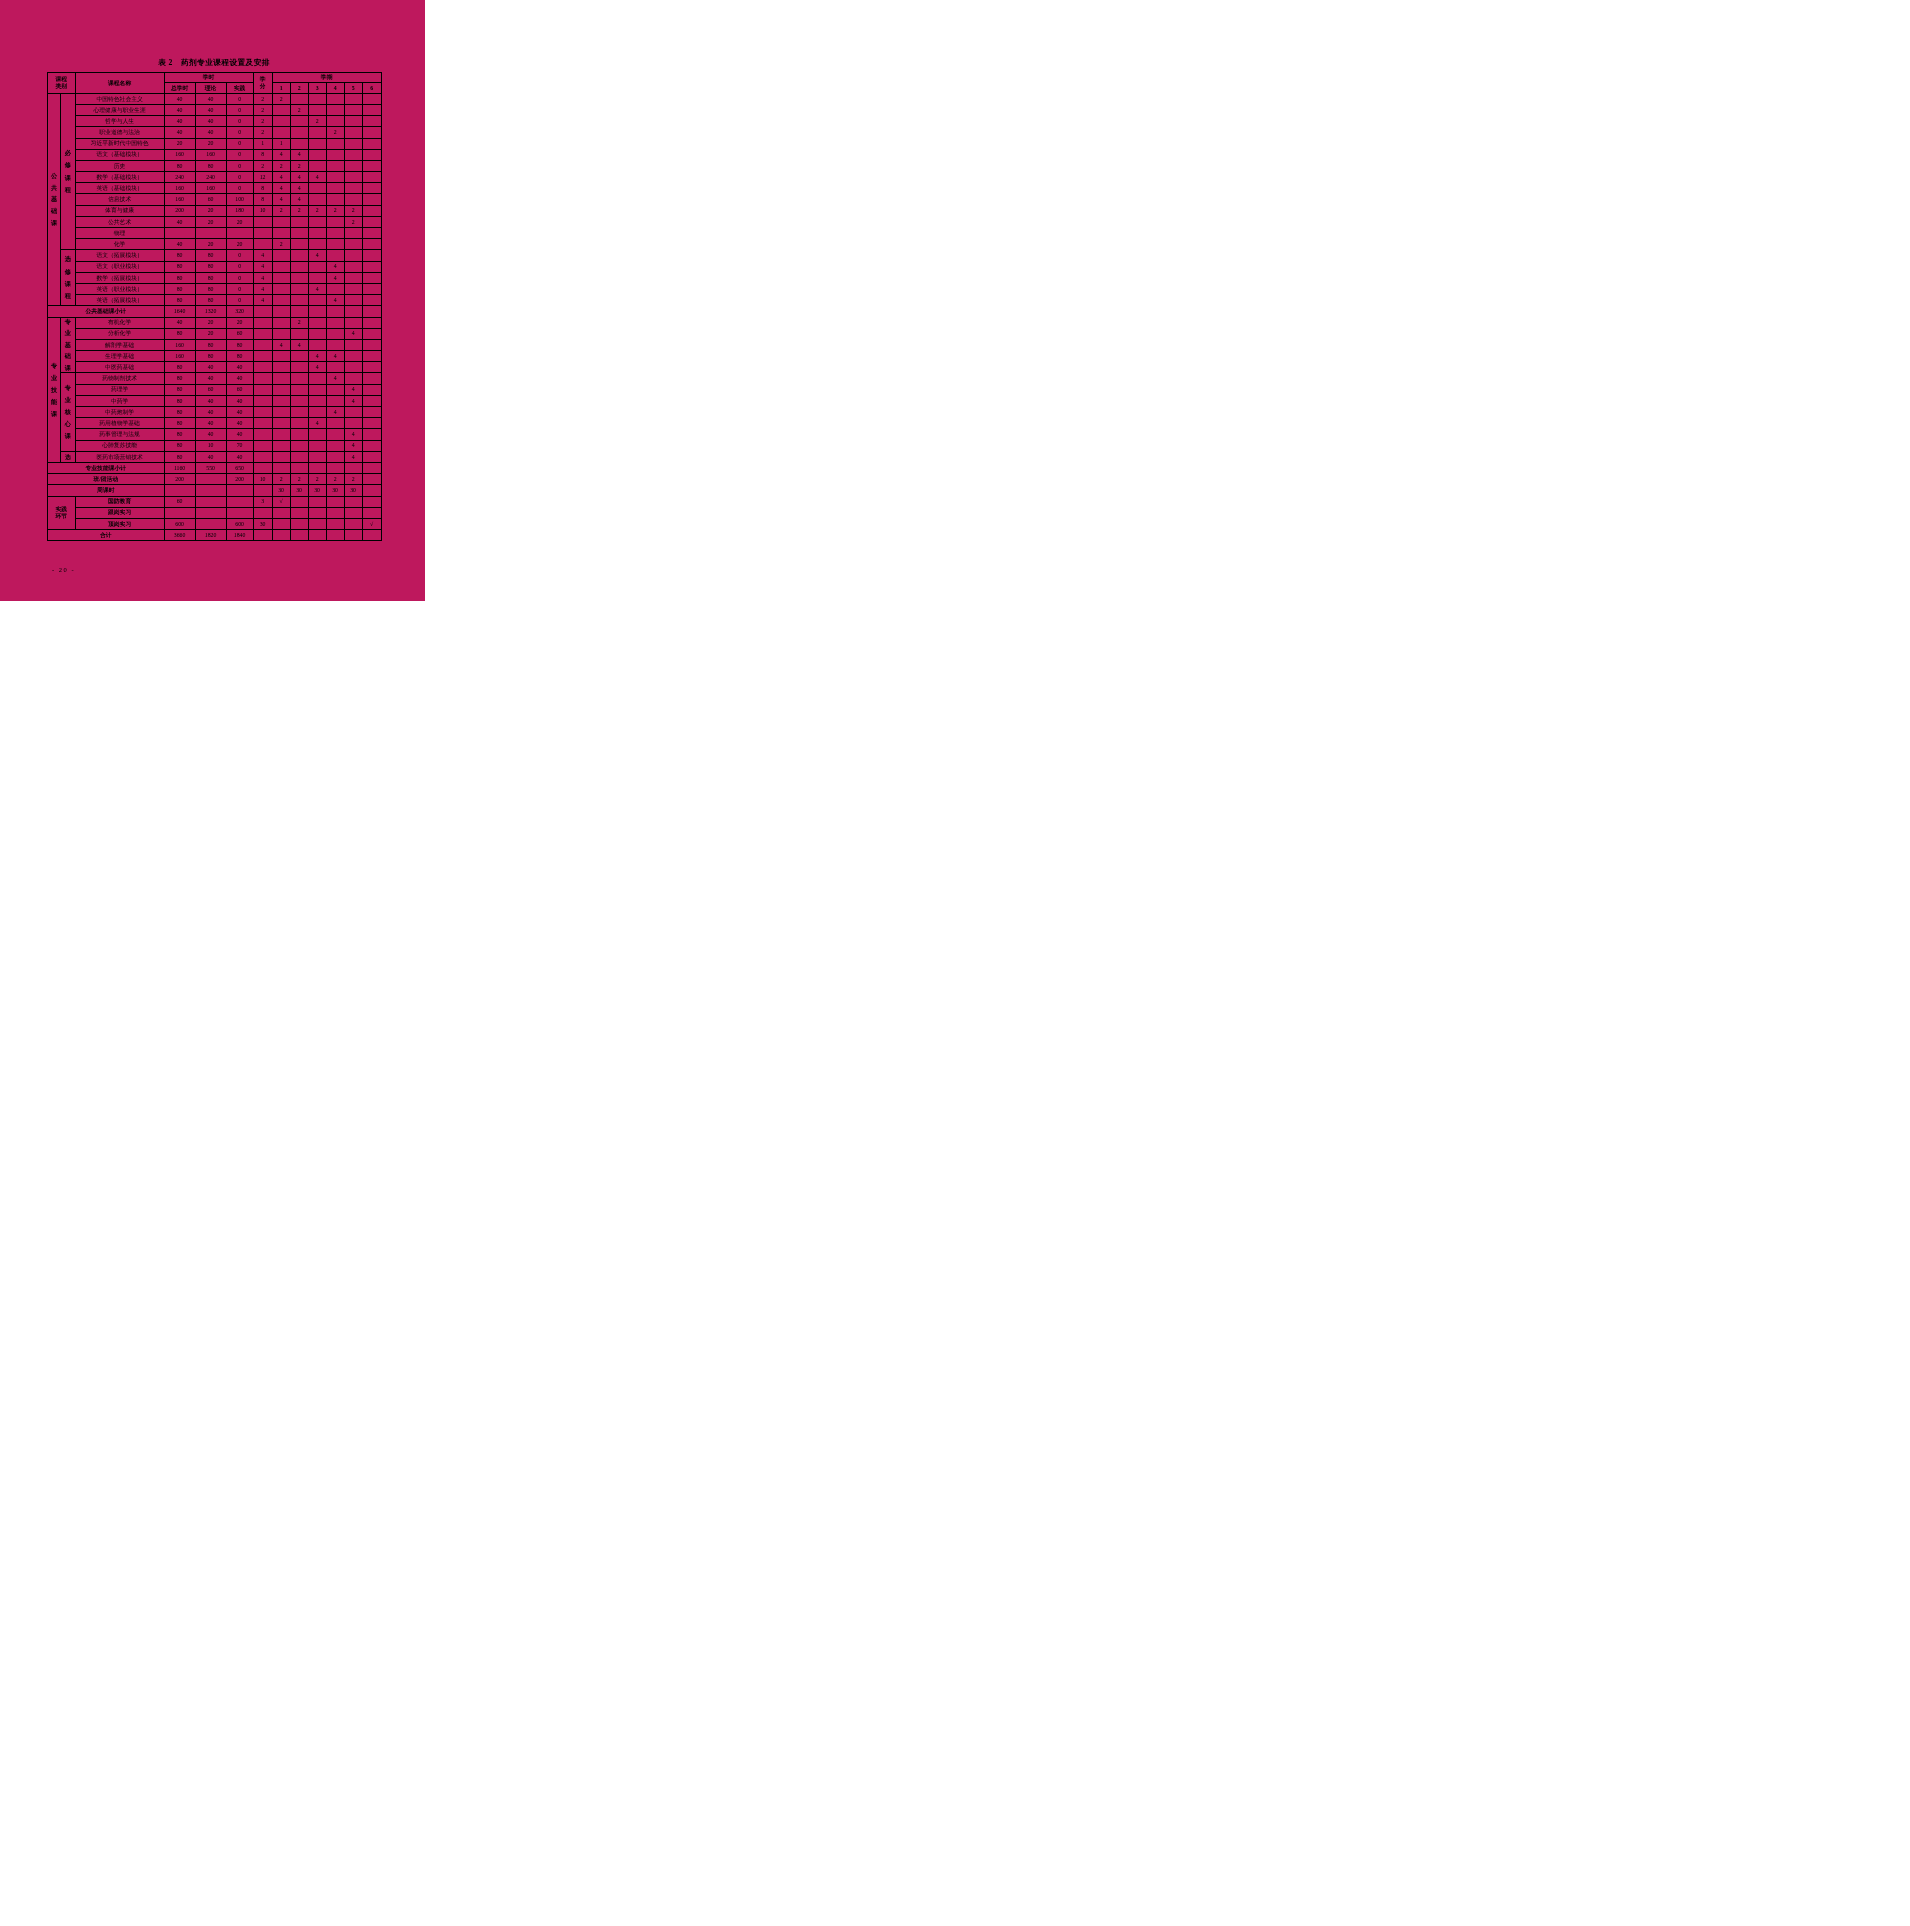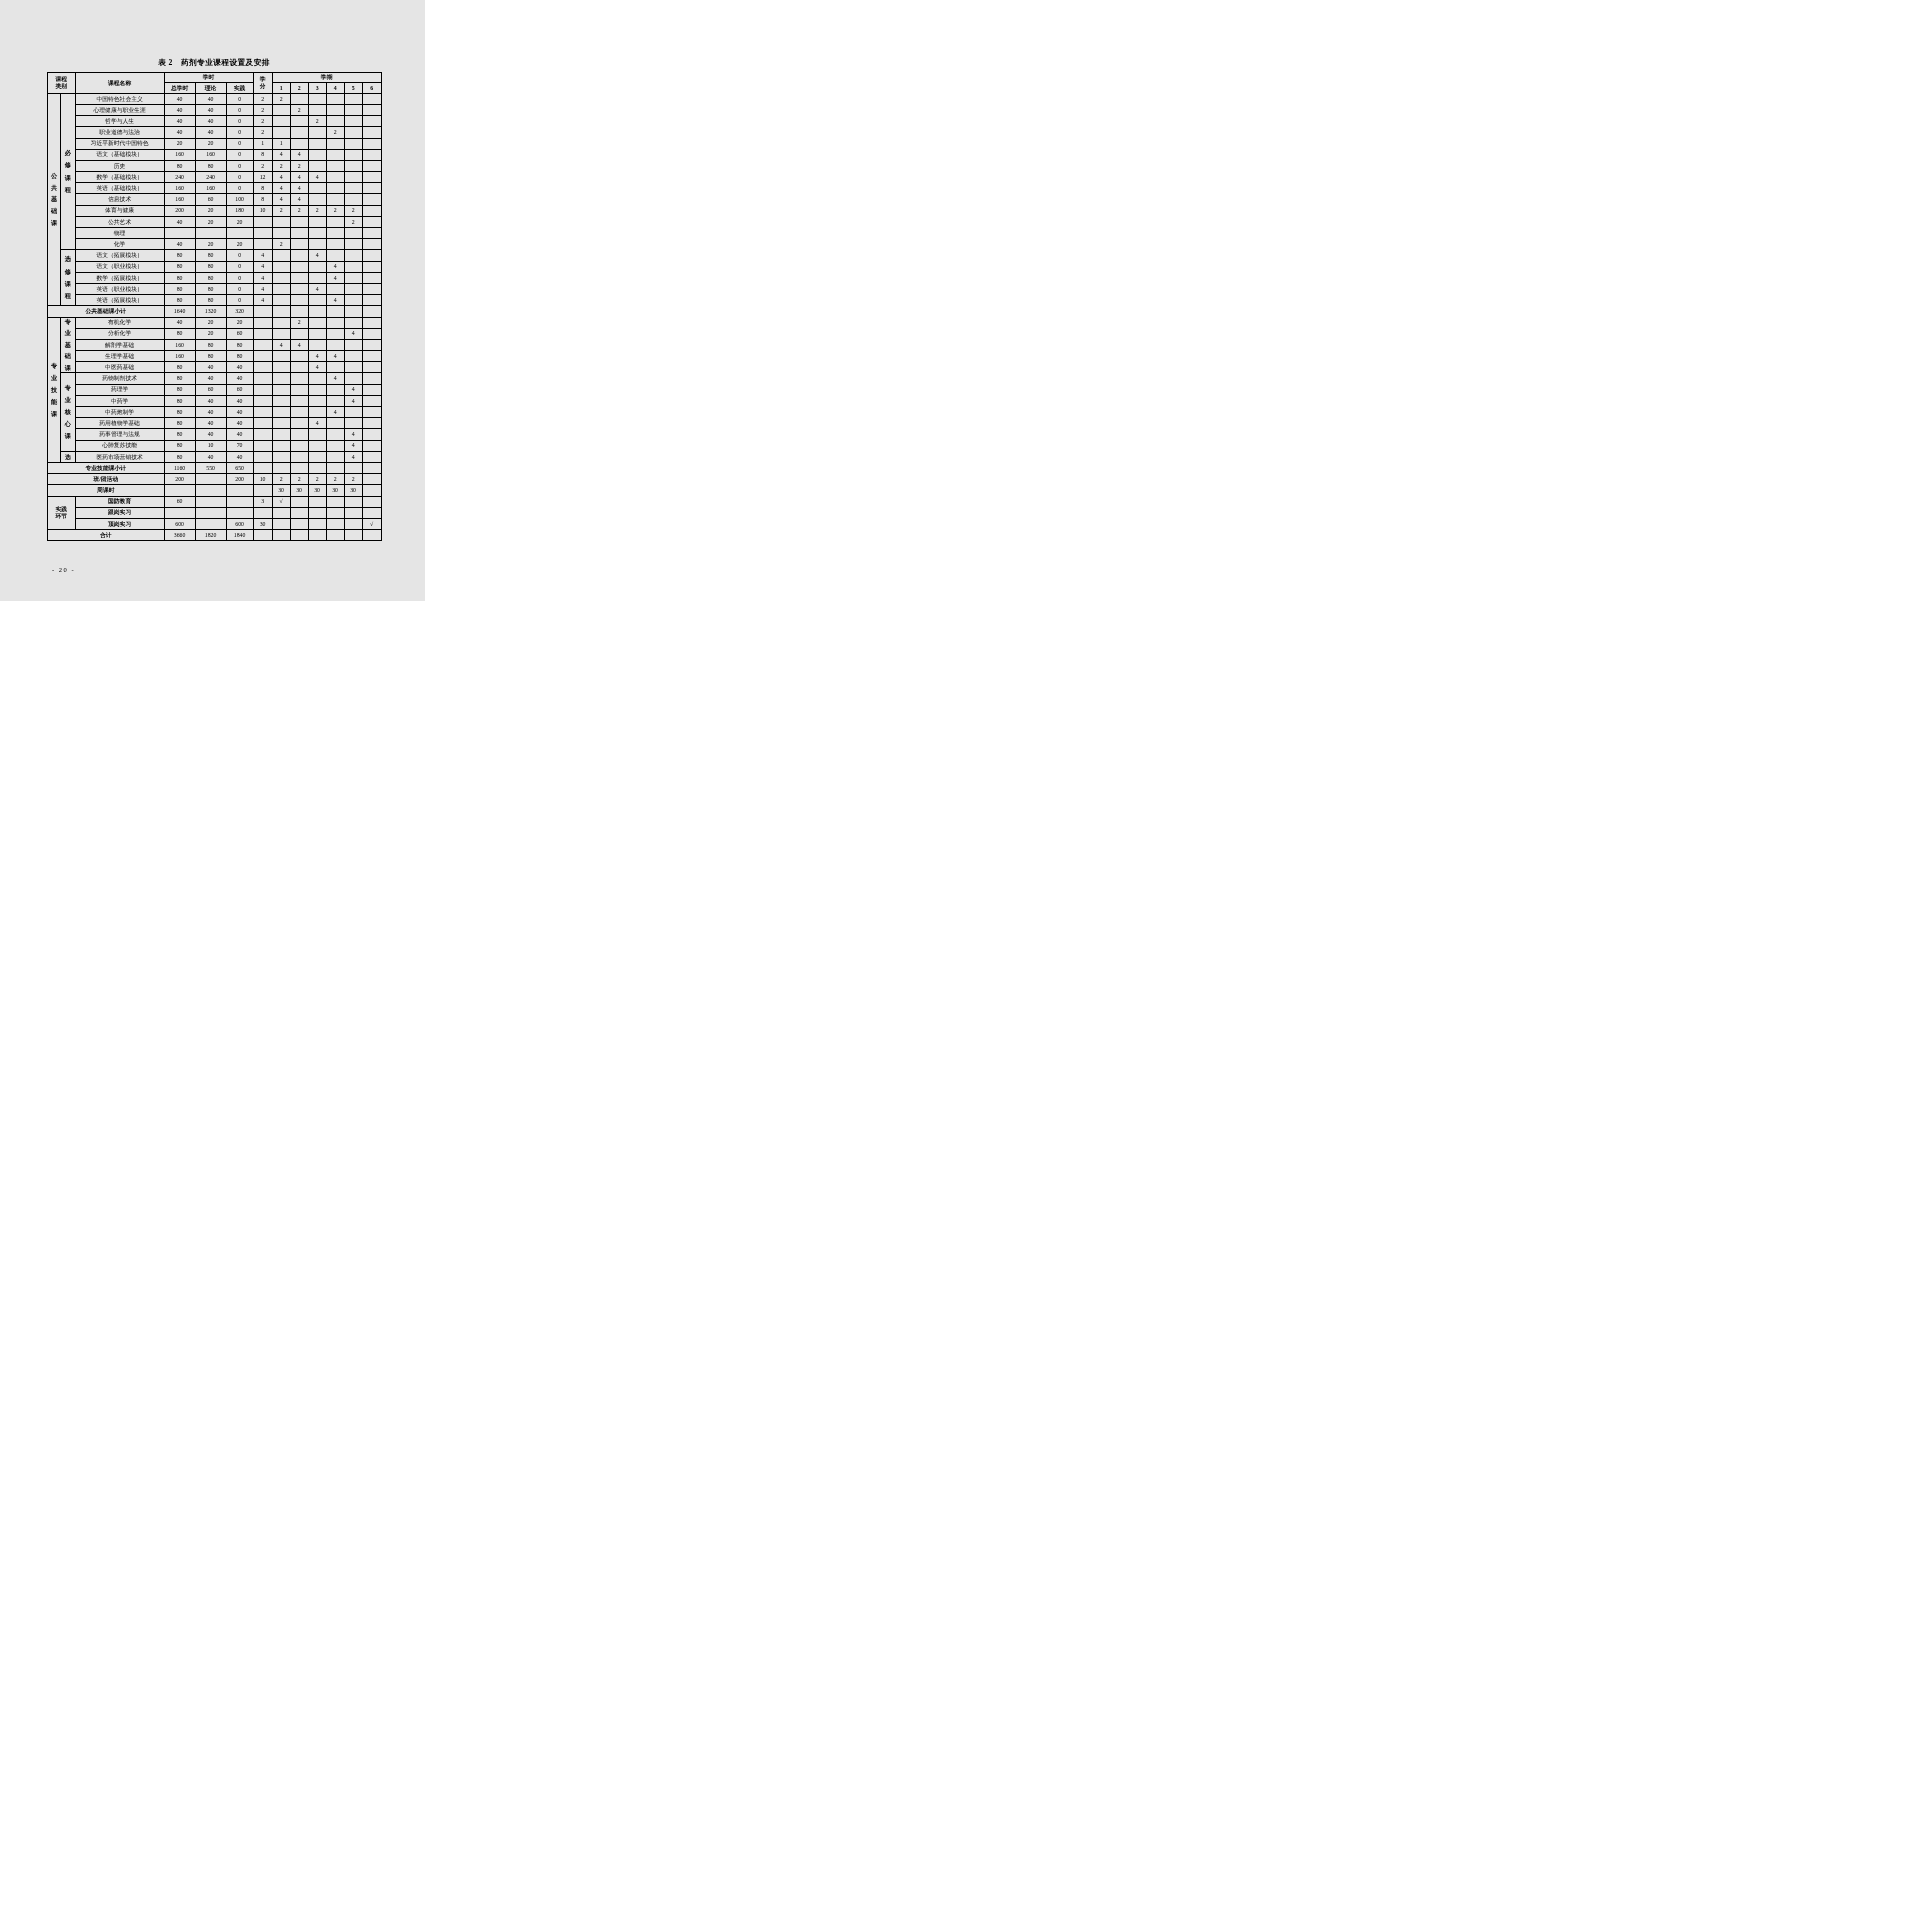--- a/index.html
+++ b/index.html
@@ -1,21 +1,21 @@
 <!DOCTYPE html>
 <html style="font-size:6.2px"><head>
 <meta charset="utf-8">
 <style>
   * { box-sizing: border-box; }
   html,body { margin:0; padding:0; background:#ffffff; }
   .page {
     position: relative;
     width: 425px;
     height: 601px;
-    background: #e5e5e5;
+    background: #be185d;
     font-family: "Liberation Serif", "DejaVu Serif", serif;
     color: #000;
     overflow: hidden;
   }
   .doc-title {
     position: absolute;
     top: 58px;
     left: 47px;
     width: 334px;
     text-align: center;

